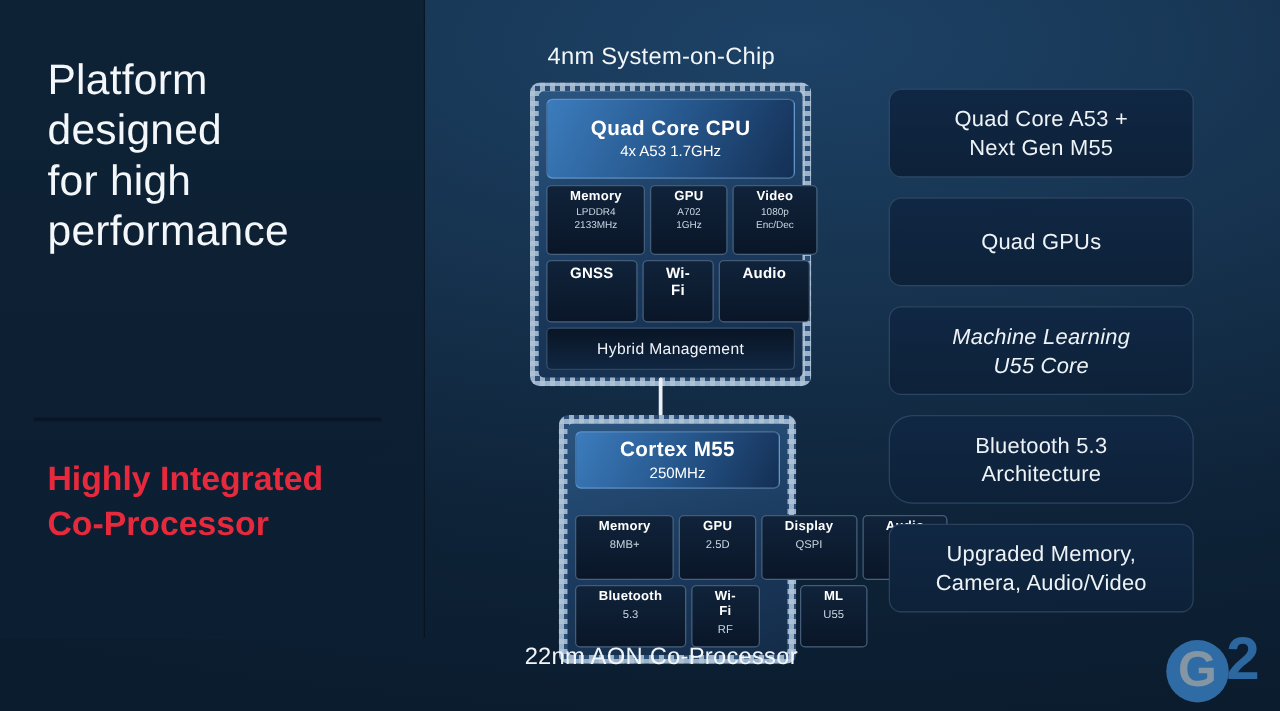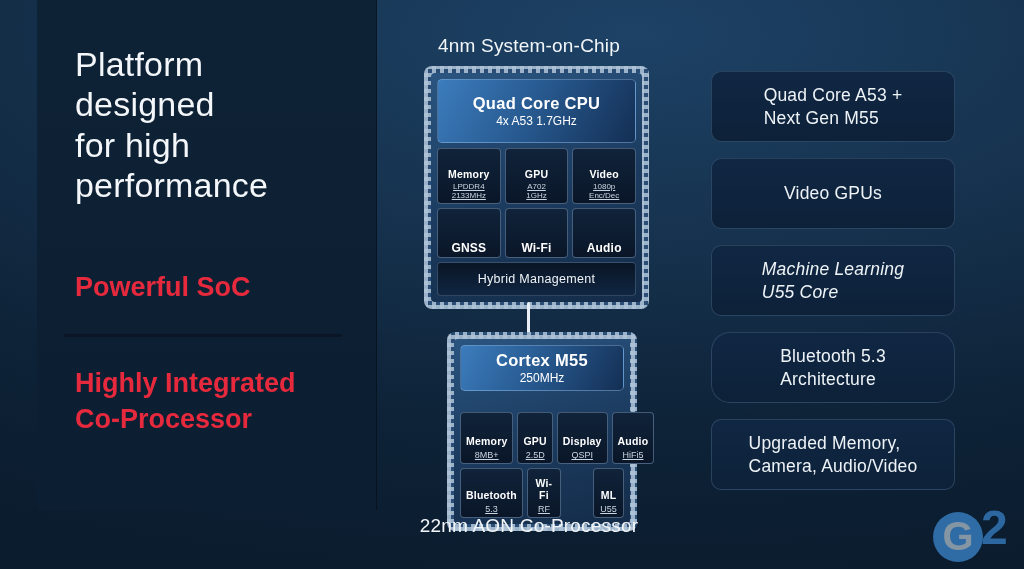--- a/index.html
+++ b/index.html
@@ -8,21 +8,20 @@
     font-family:"Liberation Sans",sans-serif;
     background:radial-gradient(130% 95% at 62% 6%, #1d4266 0%, #16324e 38%, #0e2338 72%, #0b1c2e 100%);
   }
   .abs{position:absolute;}
 
   
   .left-panel{
     left:0;top:0;width:339px;height:510px;
     background:linear-gradient(180deg,#0e2236 0%,#0d2033 55%,#0c1e31 100%);
     border-right:1px solid rgba(0,0,0,.35);
-    margin-left:37px;
   }
   .headline{
     left:38px;top:44px;width:290px;
     color:#f4f7fa;font-size:34px;line-height:1.19;font-weight:500;
     white-space:pre-line;letter-spacing:.2px;
   }
   .red-label{color:#e6293c;font-weight:600;font-size:27px;line-height:1.32;white-space:pre-line;}
   .label-soc{left:38px;top:270px;}
   .divider{left:27px;top:334px;width:278px;height:3px;border-radius:2px;background:#0a1626;}
   .label-coproc{left:38px;top:366px;width:270px;}
@@ -54,25 +53,25 @@
   }
   .cpu-header{height:62px;margin-bottom:5px;}
   .m55-header{height:44px;margin-bottom:21px;}
   .hdr-title{font-size:16.5px;font-weight:600;letter-spacing:.3px;}
   .hdr-sub{font-size:12px;font-weight:400;margin-top:1px;}
 
   .cell-row{display:flex;gap:4px;margin-bottom:4px;}
   .cell{
     flex:1;border-radius:4px;border:1px solid rgba(125,160,195,.5);
     background:linear-gradient(180deg,#10233a 0%,#0a1628 100%);
-    display:flex;flex-direction:column;align-items:center;justify-content:flex-end;
-    color:#fff;text-align:center;padding:2px 5px;
+    display:flex;flex-direction:column;align-items:center;justify-content:flex-start;
+    color:#fff;text-align:center;padding:2px 18px;
   }
   .cell-label{font-size:10.5px;font-weight:600;letter-spacing:.2px;}
-  .cell-sub{font-size:8px;color:#c9d6e1;line-height:1.2;margin-top:2px;white-space:pre-line;text-decoration:underline;}
+  .cell-sub{font-size:8px;color:#c9d6e1;line-height:1.2;margin-top:2px;white-space:pre-line;}
   .soc-row1 .cell{height:50px;}
   .soc-row2 .cell{height:44px;}
   .soc-row2 .cell-label{font-size:12px;}
   .m55-row1 .cell{height:46px;}
   .m55-row2 .cell{height:44px;}
   .m55-row1 .cell-sub,.m55-row2 .cell-sub{font-size:9px;margin-top:3px;}
   .m55-row2{margin-bottom:0;}
   .soc-row2{margin-bottom:4px;}
   .hybrid-bar{
     height:32px;border-radius:4px;border:1px solid rgba(125,160,195,.35);
@@ -84,21 +83,21 @@
   .aon-caption{
     left:399px;top:515px;width:260px;text-align:center;
     color:#f2f6f9;font-size:19px;font-weight:500;letter-spacing:.2px;
   }
 
   
   .feature-box{
     left:711px;width:242px;height:69px;border-radius:10px;
     background:linear-gradient(180deg,#102744 0%,#0d2138 100%);
     border:1px solid rgba(140,180,220,.22);
-    display:flex;align-items:center;justify-content:center;text-align:left;
+    display:flex;align-items:center;justify-content:center;text-align:center;
     color:#eef3f7;font-size:17.5px;font-weight:500;line-height:1.3;
     white-space:pre-line;letter-spacing:.2px;
   }
   .fb-1{top:71px;} .fb-2{top:158px;} .fb-3{top:245px;font-style:italic;} .fb-4{top:332px;border-radius:19px;} .fb-5{top:419px;}
 
   
   .logo{left:928px;top:503px;width:92px;height:60px;}
   .logo-circle{
     position:absolute;left:5px;top:9px;width:50px;height:50px;border-radius:50%;
     background:#2f6ca5;display:flex;align-items:center;justify-content:center;
@@ -110,21 +109,20 @@
   }
 </style>
 </head>
 <body>
 
 <div class="abs left-panel">
   <div class="abs headline">Platform
 designed
 for high
 performance</div>
-  <div class="abs red-label label-soc">Powerful SoC</div>
   <div class="abs divider"></div>
   <div class="abs red-label label-coproc">Highly Integrated
 Co-Processor</div>
 </div>
 
 <div class="abs soc-title">4nm System-on-Chip</div>
 
 <div class="abs chip chip-soc">
   <div class="chip-core">
     <div class="blue-header cpu-header">
@@ -203,21 +201,21 @@
         <div class="cell-sub">U55</div>
       </div>
     </div>
   </div>
 </div>
 
 <div class="abs aon-caption">22nm AON Co-Processor</div>
 
 <div class="abs feature-box fb-1">Quad Core A53 +
 Next Gen M55</div>
-<div class="abs feature-box fb-2">Video GPUs</div>
+<div class="abs feature-box fb-2">Quad GPUs</div>
 <div class="abs feature-box fb-3">Machine Learning
 U55 Core</div>
 <div class="abs feature-box fb-4">Bluetooth 5.3
 Architecture</div>
 <div class="abs feature-box fb-5">Upgraded Memory,
 Camera, Audio/Video</div>
 
 <div class="abs logo">
   <div class="logo-circle">
     <span class="logo-g">G</span>

